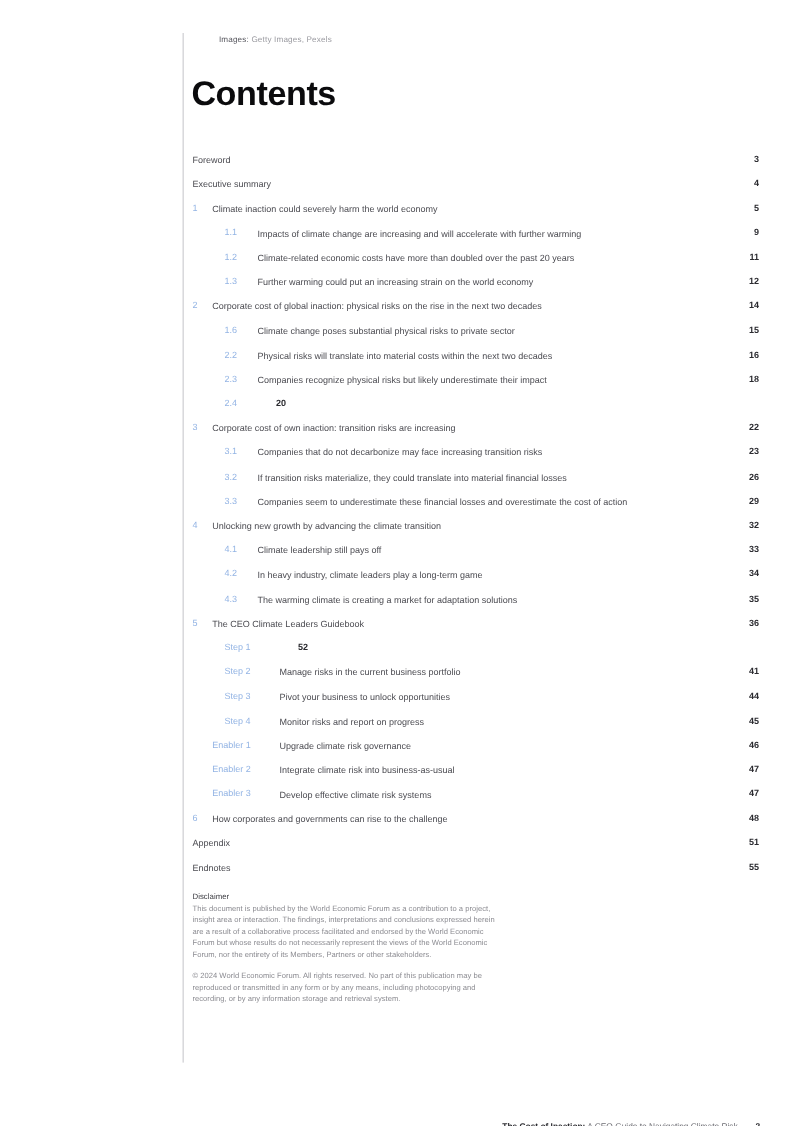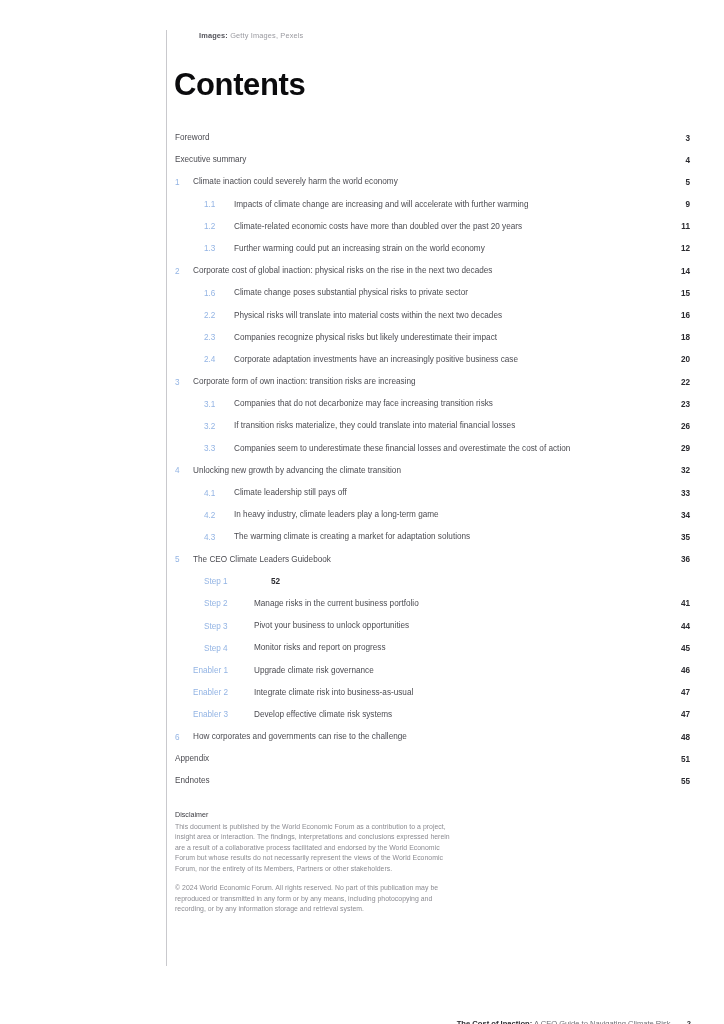--- a/index.html
+++ b/index.html
@@ -39,21 +39,21 @@
     position: absolute;
     left: 175px;
     top: 31px;
     font-size: 7.4px;
     letter-spacing: 0.02em;
     color: #9a9aa0;
     white-space: nowrap;
   }
   .credit b {
     color: #55555c;
-    font-weight: 700;
+    font-weight: 400;
     padding-left: 24px;
   }
 
   
   .title {
     position: absolute;
     left: 174px;
     top: 69px;
     font-size: 31px;
     line-height: 1;
@@ -66,21 +66,21 @@
   .toc {
     position: absolute;
     left: 175px;
     top: 130px;
     width: 515px;
   }
 
   .row {
     position: relative;
     display: flex;
-    align-items: flex-start;
+    align-items: flex-end;
     min-height: 21.2px;
     padding-top: 1px;
   }
 
   .num {
     flex: 0 0 auto;
     font-size: 8.2px;
     line-height: 14px;
     color: #93b4e4;
     padding-top: 0.5px;
@@ -227,26 +227,25 @@
         <div class="label">Physical risks will translate into material costs within the next two decades</div>
         <div class="pg">16</div>
       </div>
       <div class="row lvl2">
         <div class="num">2.3</div>
         <div class="label">Companies recognize physical risks but likely underestimate their impact</div>
         <div class="pg">18</div>
       </div>
       <div class="row lvl2">
         <div class="num">2.4</div>
-        <div class="label">Corporate adaptation investments have an increasingly positive business case</div>
         <div class="pg">20</div>
       </div>
       <div class="row lvl1">
         <div class="num">3</div>
-        <div class="label">Corporate form of own inaction: transition risks are increasing</div>
+        <div class="label">Corporate cost of own inaction: transition risks are increasing</div>
         <div class="pg">22</div>
       </div>
       <div class="row lvl2">
         <div class="num">3.1</div>
         <div class="label">Companies that do not decarbonize may face increasing transition risks</div>
         <div class="pg">23</div>
       </div>
       <div class="row lvl2">
         <div class="num">3.2</div>
         <div class="label">If transition risks materialize, they could translate into material financial losses</div>

